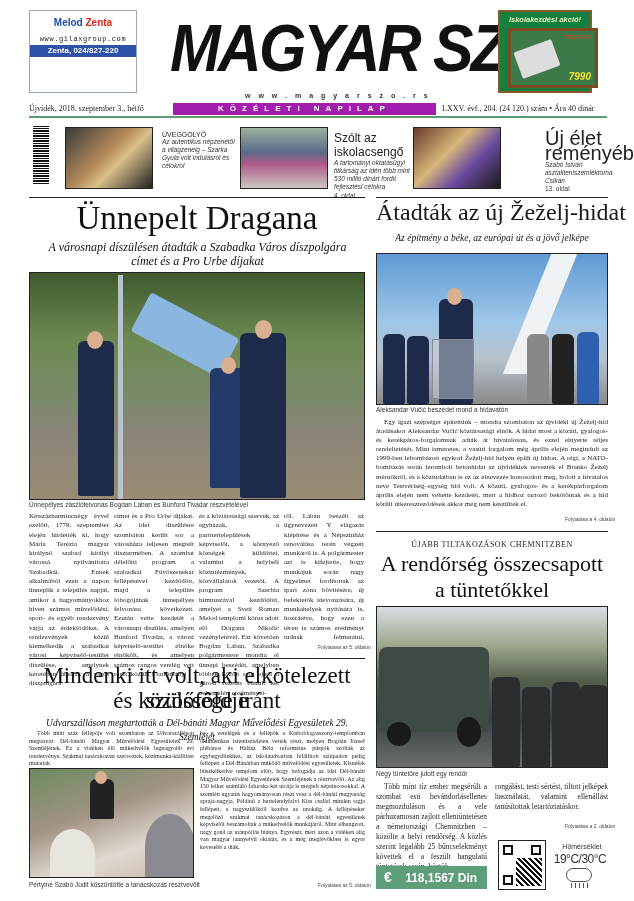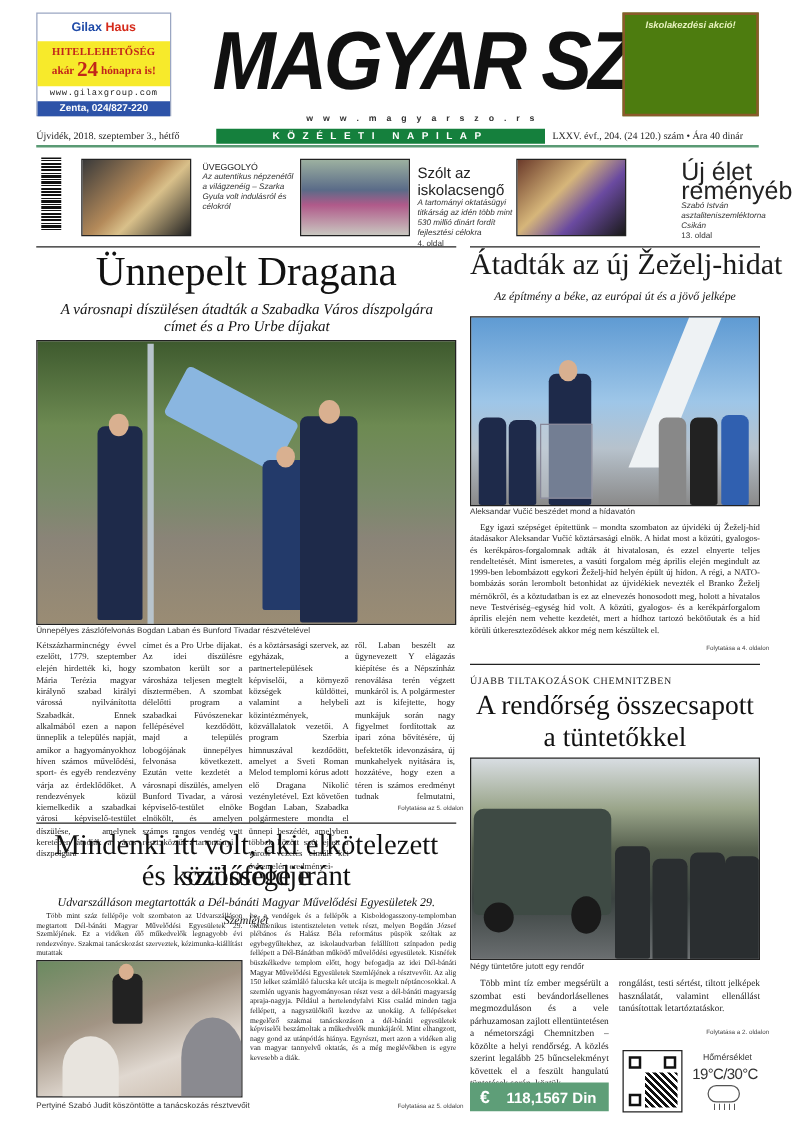--- a/index.html
+++ b/index.html
@@ -9,25 +9,25 @@
 .ad-left .brand{height:22px;text-align:center;font:bold 10px "Liberation Sans",sans-serif;color:#1f4aa8;padding-top:6px}
 .ad-left .brand span{color:#d52a1a}
 .ad-left .yel{background:#f7ea2b;height:36px;text-align:center}
 .ad-left .l1{font:bold 8.5px "Liberation Serif",serif;color:#c2261a;padding-top:3px;letter-spacing:.2px}
 .ad-left .l2{font:bold 9px "Liberation Serif",serif;color:#c2261a}
 .ad-left .l2 b{font-size:17px;vertical-align:-2px}
 .ad-left .www{font:7px "Liberation Mono",monospace;text-align:center;height:12px;line-height:12px;letter-spacing:.6px}
 .ad-left .tel{background:#2d53a8;color:#fff;font:bold 8px "Liberation Sans",sans-serif;text-align:center;height:12px;line-height:12px}
 .masthead{left:170px;top:12px;width:300px;height:72px;font:italic 900 66px "Liberation Sans",sans-serif;letter-spacing:-3px;transform:scaleX(0.92);transform-origin:left;line-height:72px;color:#111;white-space:nowrap}
 .mh-www{left:245px;top:92px;font:bold 7px "Liberation Sans",sans-serif;letter-spacing:3px;color:#333}
-.mh-band{left:173px;top:103px;width:263px;height:12px;background:#15803d;color:#fff;font:bold 8px "Liberation Sans",sans-serif;letter-spacing:6px;text-align:center;line-height:12px}
+.mh-band{left:173px;top:103px;width:263px;height:12px;background:#a21caf;color:#fff;font:bold 8px "Liberation Sans",sans-serif;letter-spacing:6px;text-align:center;line-height:12px}
 .dateline{left:29px;top:104px;font-size:8px;color:#222}
 .issue{left:442px;top:104px;font-size:8px;color:#222}
 .topline{left:29px;top:116px;width:578px;height:2px;background:#5a9a74}
-.ad-right{left:498px;top:10px;width:109px;height:83px;background:#4d7c0f;border:2px solid #8a5a2a}
+.ad-right{left:498px;top:10px;width:94px;height:83px;background:#15803d;border:2px solid #8a5a2a}
 .ad-right .head{font:italic bold 7.5px "Liberation Sans",sans-serif;color:#e9f3c0;text-align:center;padding-top:3px}
 .ad-right .board{position:absolute;left:8px;top:16px;width:90px;height:60px;background:#3d7a4a;border:3px solid #7b4a20}
 .ad-right .tosh{position:absolute;right:4px;top:3px;font:bold 6px "Liberation Sans",sans-serif;color:#e13a2a}
 .ad-right .price{position:absolute;right:4px;bottom:3px;font:italic bold 10px "Liberation Sans",sans-serif;color:#f0e030}
 .ad-right .drive{position:absolute;left:6px;top:14px;width:40px;height:28px;background:#ddd;transform:rotate(-20deg);border-radius:2px}
 .barcode{left:33px;top:126px;width:16px;height:58px;background:repeating-linear-gradient(0deg,#111 0 1px,#fff 1px 2px,#111 2px 4px,#fff 4px 5px)}
 .t1{left:65px;top:127px;width:88px;height:62px;background:linear-gradient(135deg,#3a3a3a,#b48a5a 45%,#d9c08a 60%,#222)}
 .t2{left:240px;top:127px;width:88px;height:62px;background:linear-gradient(180deg,#9cb0a0,#5a6b88 40%,#b05a8a 60%,#c9c7c0)}
 .t3{left:413px;top:127px;width:88px;height:62px;background:linear-gradient(135deg,#6b3a2a,#d6b67a 40%,#6a4aa0 65%,#1a1a1a)}
 .tk{font:7px "Liberation Sans",sans-serif;color:#222}
@@ -37,50 +37,51 @@
 h1.lead{font:normal 33px "Liberation Serif",serif;text-align:center;color:#111}
 .sub{font:italic 12px "Liberation Serif",serif;text-align:center;color:#111;line-height:14px}
 .photo1{left:29px;top:272px;width:336px;height:228px;background:linear-gradient(180deg,#3e5a2e 0,#6d8a52 30%,#7a8a6a 55%,#8a8478 70%,#9a8c74 100%)}
 .photo2{left:376px;top:253px;width:232px;height:152px;background:linear-gradient(180deg,#5f9bd3 0,#9ec6e8 45%,#b7c2cc 70%,#8a8a8a 100%)}
 .photo3{left:376px;top:606px;width:232px;height:162px;background:linear-gradient(180deg,#d8dde2 0,#9aa58a 25%,#56604e 45%,#3a4240 70%,#6a6e70 100%)}
 .photo4{left:29px;top:768px;width:165px;height:110px;background:linear-gradient(160deg,#6b8a60 0,#a29484 40%,#e0d8d0 70%,#c8b8a8 100%)}
 .fig{border:1px solid #222;overflow:hidden}
 .cap{font:6.5px "Liberation Sans",sans-serif;color:#333}
 .col{font:7px "Liberation Serif",serif;line-height:9.3px;text-align:justify;color:#222;position:absolute}
 .cont{font:5px "Liberation Sans",sans-serif;color:#444;position:absolute}
-.kicker{font:8px "Liberation Serif",serif;letter-spacing:.5px;color:#222}
+.kicker{font:8px "Liberation Serif",serif;letter-spacing:.5px;text-align:center;color:#222}
 .h2{font:23px "Liberation Serif",serif;text-align:center;line-height:25px;color:#111}
 .h3{font:22px "Liberation Serif",serif;text-align:center;line-height:26px;color:#111}
 .euro{left:376px;top:866px;width:111px;height:23px;background:#5e9e78;color:#fff;font:bold 12px "Liberation Sans",sans-serif;line-height:23px}
 .qrcorner{position:absolute;width:10px;height:10px;border:2px solid #111;background:#fff}
 .fig-person{position:absolute;background:#1e2a4a;border-radius:6px 6px 2px 2px}
 .head{position:absolute;background:#d9b090;border-radius:50%}
 </style>
 </head>
 <body>
 
 <div class="abs ad-left">
-  <div class="brand"><span style="color:#1f4aa8">Gilax</span> <span>Haus</span></div>
-  <div class="yel">
-    <div class="l1">HITELLEHETŐSÉG</div>
-    <div class="l2"><span>akár</span> <b>24</b> <span>hónapra is!</span></div>
-  </div>
+  <div class="brand"><span style="color:#1f4aa8">Melod</span> <span>Zenta</span></div>
   <div class="www">www.gilaxgroup.com</div>
   <div class="tel">Zenta, 024/827-220</div>
 </div>
 
 <div class="abs masthead">MAGYAR SZÓ</div>
 <div class="abs mh-www">w w w . m a g y a r s z o . r s</div>
 <div class="abs mh-band">KÖZÉLETI NAPILAP</div>
 <div class="abs dateline">Újvidék, 2018. szeptember 3., hétfő</div>
 <div class="abs issue">LXXV. évf., 204. (24 120.) szám • Ára 40 dinár</div>
 <div class="abs topline"></div>
 
 <div class="abs ad-right">
   <div class="head" style="position:static;background:none;border-radius:0">Iskolakezdési akció!</div>
+  <div class="board">
+    <div class="tosh">TOSHIBA</div>
+    <div class="drive"></div>
+    <div class="price">7990</div>
+  </div>
 </div>
 
 <div class="abs barcode"></div>
 <div class="abs fig t1"></div>
 <div class="abs" style="left:162px;top:131px;width:74px">
   <div class="tk">ÜVEGGOLYÓ</div>
   <div class="ts">Az autentikus népzenétől a világzenéig – Szarka Gyula volt indulásról és célokról</div>
 </div>
 <div class="abs fig t2"></div>
 <div class="abs" style="left:334px;top:131px;width:76px">

